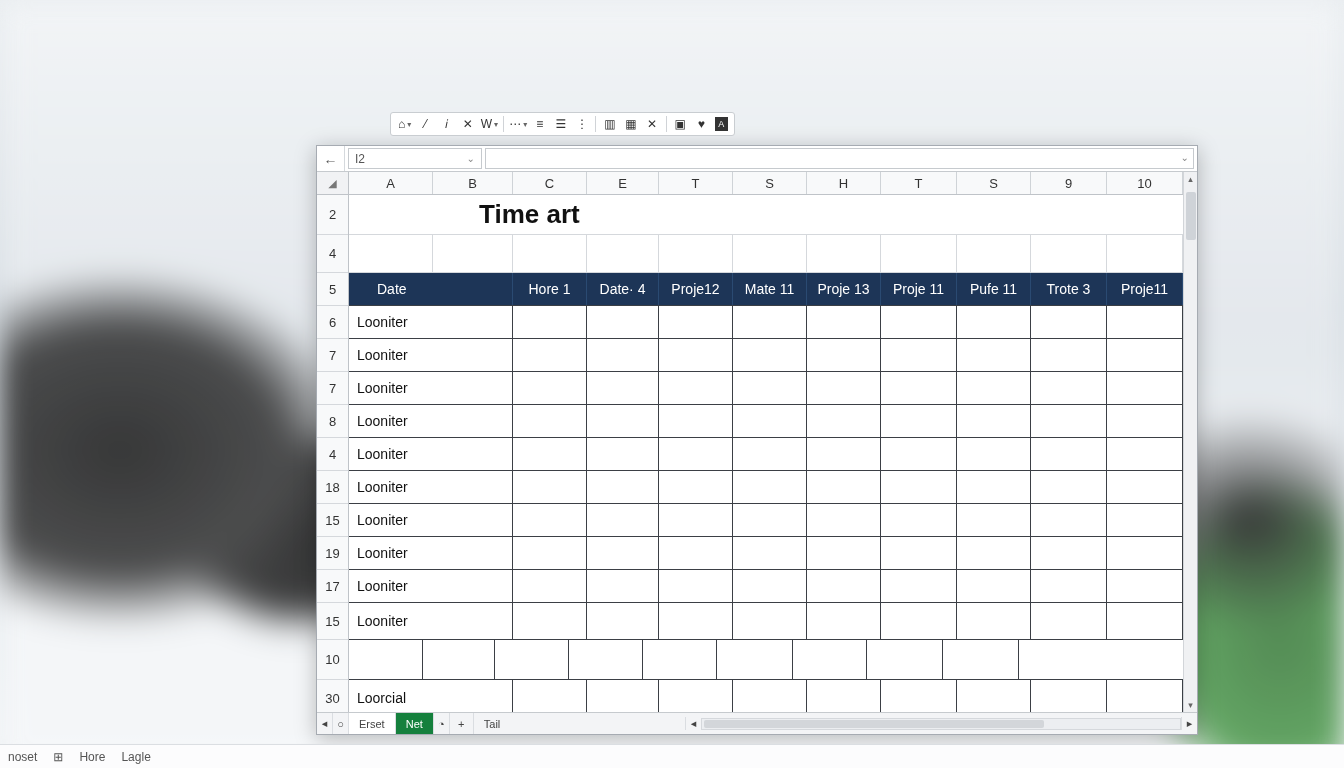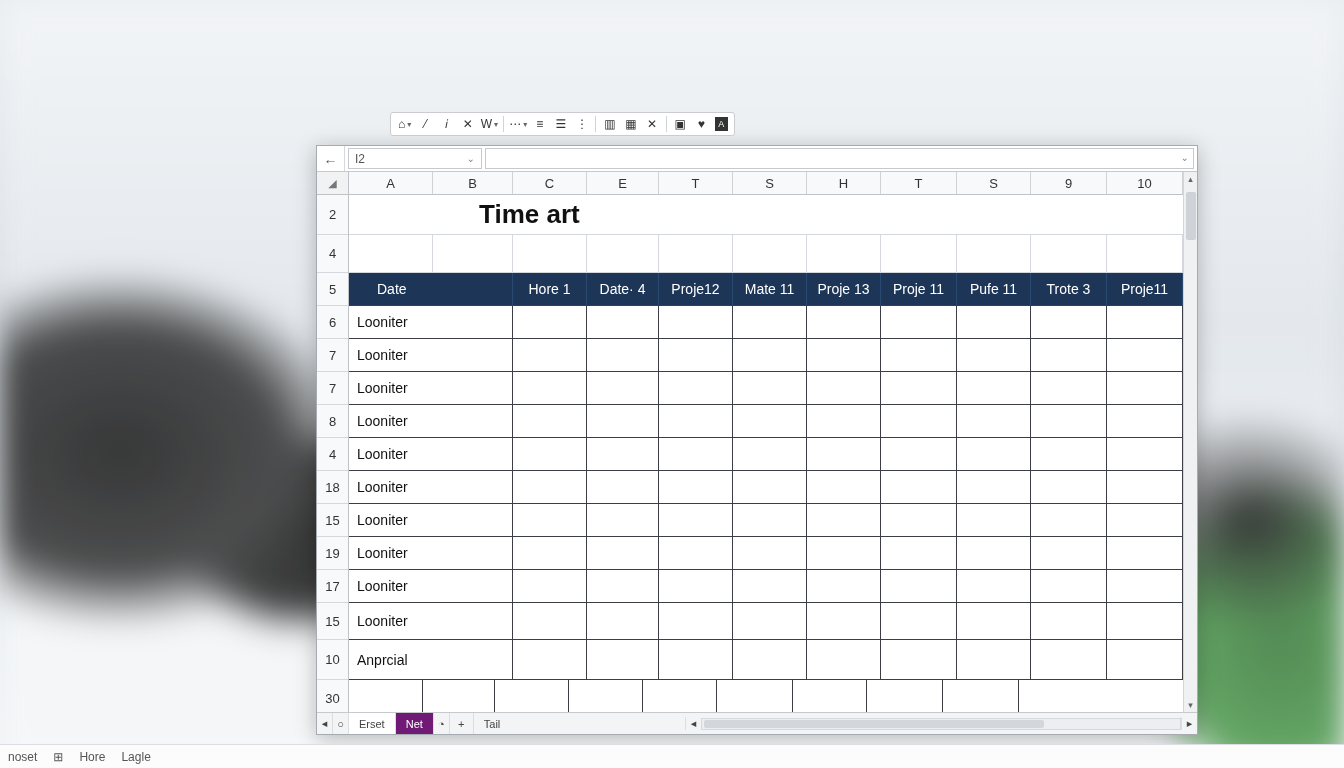--- a/index.html
+++ b/index.html
@@ -132,21 +132,21 @@
 
 .tabbar {
   height:22px; background:#f3f4f6; border-top:1px solid #c6cace;
   display:flex; align-items:stretch; font-size:11px; color:#444;
 }
 .tabnav { width:16px; display:flex; align-items:center; justify-content:center; border-right:1px solid #dadde1;}
 .tab {
   padding:0 10px; display:flex; align-items:center; border-right:1px solid #dadde1;
   background:#fff;
 }
-.tab.active { background:#701a75; color:#fff; }
+.tab.active { background:#15803d; color:#fff; }
 .tab-add { width:24px; display:flex; align-items:center; justify-content:center; border-right:1px solid #dadde1;}
 .tabbar .hscroll {
   margin-left:auto; display:flex; align-items:center; gap:0;
 }
 .hscroll .harrow { width:16px; display:flex; align-items:center; justify-content:center; border-left:1px solid #dadde1; }
 .hscroll .htrack { width:480px; height:12px; background:#eceef1; border:1px solid #d5d8dc; position:relative;}
 .hscroll .hthumb { position:absolute; left:2px; top:1px; height:8px; width:340px; background:#d3d6da; border-radius:2px;}
 
 .statusbar {
   position:absolute; left:0; bottom:0; width:1344px; height:24px;
@@ -370,32 +370,32 @@
           <div class="cell" style="width: 72px;"></div>
           <div class="cell" style="width: 74px;"></div>
           <div class="cell" style="width: 74px;"></div>
           <div class="cell" style="width: 74px;"></div>
           <div class="cell" style="width: 76px;"></div>
           <div class="cell" style="width: 74px;"></div>
           <div class="cell" style="width: 76px;"></div>
           <div class="cell" style="width: 76px;"></div>
         </div>
         <div class="cell-row" style="height: 40px;">
-          <div class="cell" style="width: 164px;">Anprcial</div>
           <div class="cell" style="width: 74px;"></div>
           <div class="cell" style="width: 72px;"></div>
           <div class="cell" style="width: 74px;"></div>
           <div class="cell" style="width: 74px;"></div>
           <div class="cell" style="width: 74px;"></div>
           <div class="cell" style="width: 76px;"></div>
           <div class="cell" style="width: 74px;"></div>
           <div class="cell" style="width: 76px;"></div>
           <div class="cell" style="width: 76px;"></div>
         </div>
         <div class="cell-row" style="height: 37px;">
+          <div class="cell" style="width: 164px;">Loorcial</div>
           <div class="cell" style="width: 74px;"></div>
           <div class="cell" style="width: 72px;"></div>
           <div class="cell" style="width: 74px;"></div>
           <div class="cell" style="width: 74px;"></div>
           <div class="cell" style="width: 74px;"></div>
           <div class="cell" style="width: 76px;"></div>
           <div class="cell" style="width: 74px;"></div>
           <div class="cell" style="width: 76px;"></div>
           <div class="cell" style="width: 76px;"></div>
         </div>

